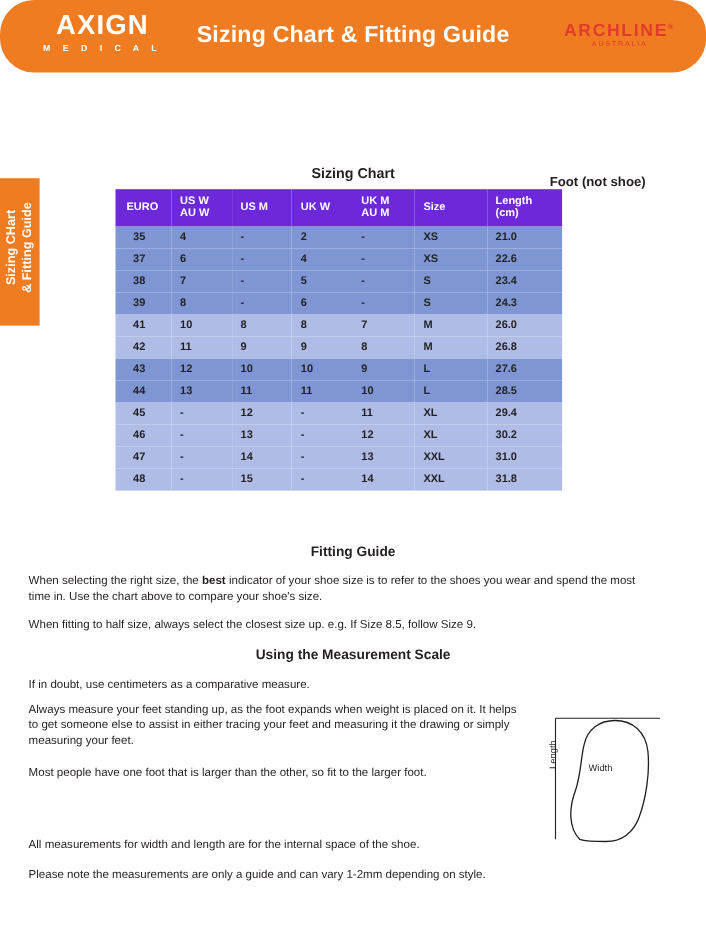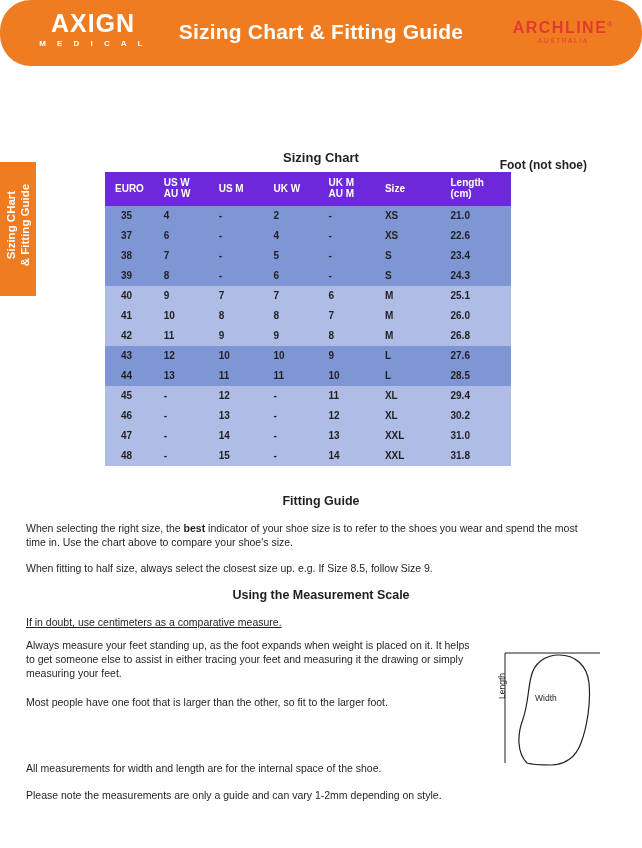--- a/index.html
+++ b/index.html
@@ -293,29 +293,20 @@
       <tr class="band-a">
         <td class="c-euro">39</td>
         <td class="c-usw">8</td>
         <td class="c-usm">-</td>
         <td class="c-ukw">6</td>
         <td class="c-ukm">-</td>
         <td class="c-size">S</td>
         <td class="c-length">24.3</td>
       </tr>
       <tr class="band-b">
-        <td class="c-euro">40</td>
-        <td class="c-usw">9</td>
-        <td class="c-usm">7</td>
-        <td class="c-ukw">7</td>
-        <td class="c-ukm">6</td>
-        <td class="c-size">M</td>
-        <td class="c-length">25.1</td>
-      </tr>
-      <tr class="band-b">
         <td class="c-euro">41</td>
         <td class="c-usw">10</td>
         <td class="c-usm">8</td>
         <td class="c-ukw">8</td>
         <td class="c-ukm">7</td>
         <td class="c-size">M</td>
         <td class="c-length">26.0</td>
       </tr>
       <tr class="band-b">
         <td class="c-euro">42</td>
@@ -383,21 +374,21 @@
     </tbody>
 </table>
 
 <div class="section-title" style="top:494px;">Fitting Guide</div>
 <div class="para" style="left:26px; top:521px; width:570px;">
   <span>When selecting the right size, the </span><b>best</b><span> indicator of your shoe size is to refer to the shoes you wear and spend the most time in. Use the chart above to compare your shoe's size.</span>
 </div>
 <div class="para" style="left:26px; top:561px; width:570px;">When fitting to half size, always select the closest size up. e.g. If Size 8.5, follow Size 9.</div>
 
 <div class="section-title" style="top:588px;">Using the Measurement Scale</div>
-<div class="para" style="left:26px; top:615px; width:440px;text-decoration:underline;">If in doubt, use centimeters as a comparative measure.</div>
+<div class="para" style="left:26px; top:615px; width:440px;">If in doubt, use centimeters as a comparative measure.</div>
 <div class="para" style="left:26px; top:638px; width:445px;">Always measure your feet standing up, as the foot expands when weight is placed on it. It helps to get someone else to assist in either tracing your feet and measuring it the drawing or simply measuring your feet.</div>
 <div class="para" style="left:26px; top:695px; width:445px;">Most people have one foot that is larger than the other, so fit to the larger foot.</div>
 <div class="para" style="left:26px; top:761px; width:445px;">All measurements for width and length are for the internal space of the shoe.</div>
 <div class="para" style="left:26px; top:788px; width:445px;">Please note the measurements are only a guide and can vary 1-2mm depending on style.</div>
 
 <div class="foot-diagram">
   <svg width="115" height="125" viewBox="0 0 115 125">
 
     <line x1="10" y1="8" x2="10" y2="118" stroke="#231f20" stroke-width="1"></line>
 

